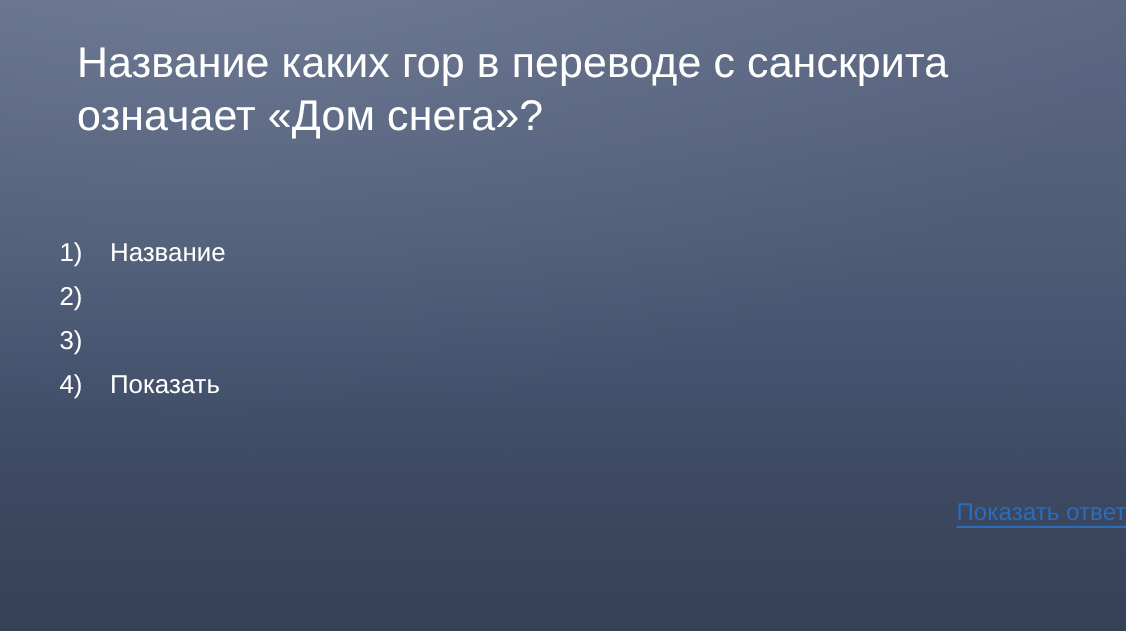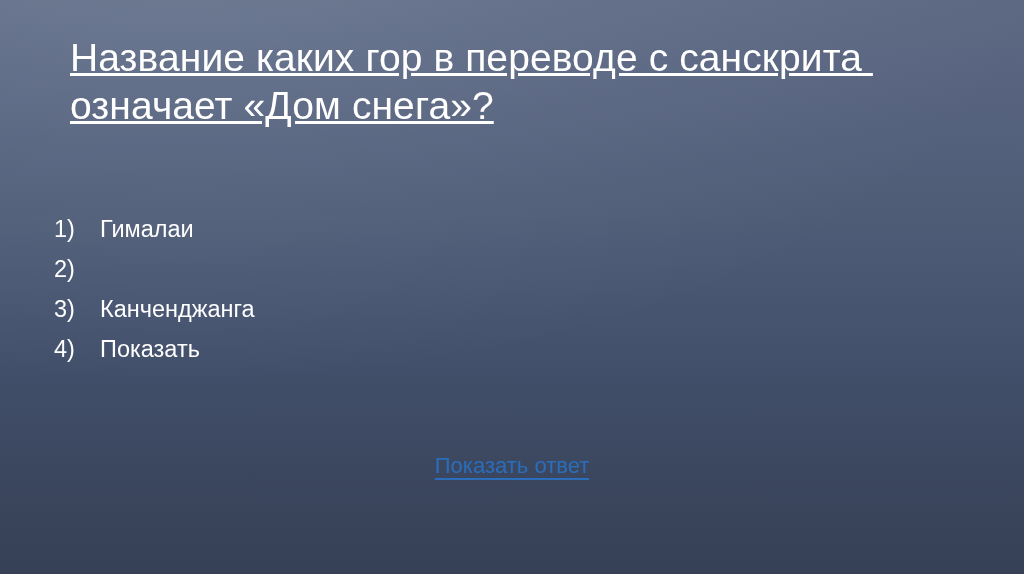--- a/index.html
+++ b/index.html
@@ -37,21 +37,20 @@
     position: absolute;
     left: 70px;
     top: 34px;
     width: 890px;
     color: #ffffff;
     font-size: 39px;
     line-height: 48px;
     font-weight: 300;
     letter-spacing: 0.1px;
     white-space: pre-wrap;
-    text-decoration: underline;
   }
 
   .choices {
     position: absolute;
     left: 54px;
     top: 209px;
     width: 700px;
     color: #ffffff;
     font-size: 23.5px;
     line-height: 40px;
@@ -73,21 +72,21 @@
   .choice-label {
     color: #ffffff;
     white-space: nowrap;
   }
 
   .answer-link-wrap {
     position: absolute;
     left: 0;
     right: 0;
     top: 452px;
-    text-align: center;
+    text-align: right;
   }
 
   .answer-link {
     display: inline-block;
     color: #2a6ebb;
     font-size: 22px;
     line-height: 28px;
     text-decoration: underline;
     text-underline-offset: 5px;
     text-decoration-thickness: 2px;
@@ -99,30 +98,29 @@
 
 <div class="slide">
   <div class="content">
 
     <div class="title">Название каких гор в переводе с санскрита означает «Дом снега»?</div>
 
     <div class="choices">
 
       <div class="choice">
         <span class="choice-marker">1)</span>
-        <span class="choice-label">Гималаи</span>
+        <span class="choice-label">Название</span>
       </div>
 
       <div class="choice">
         <span class="choice-marker">2)</span>
       </div>
 
       <div class="choice">
         <span class="choice-marker">3)</span>
-        <span class="choice-label">Канченджанга</span>
       </div>
 
       <div class="choice">
         <span class="choice-marker">4)</span>
         <span class="choice-label">Показать</span>
       </div>
 
     </div>
 
     <div class="answer-link-wrap">

